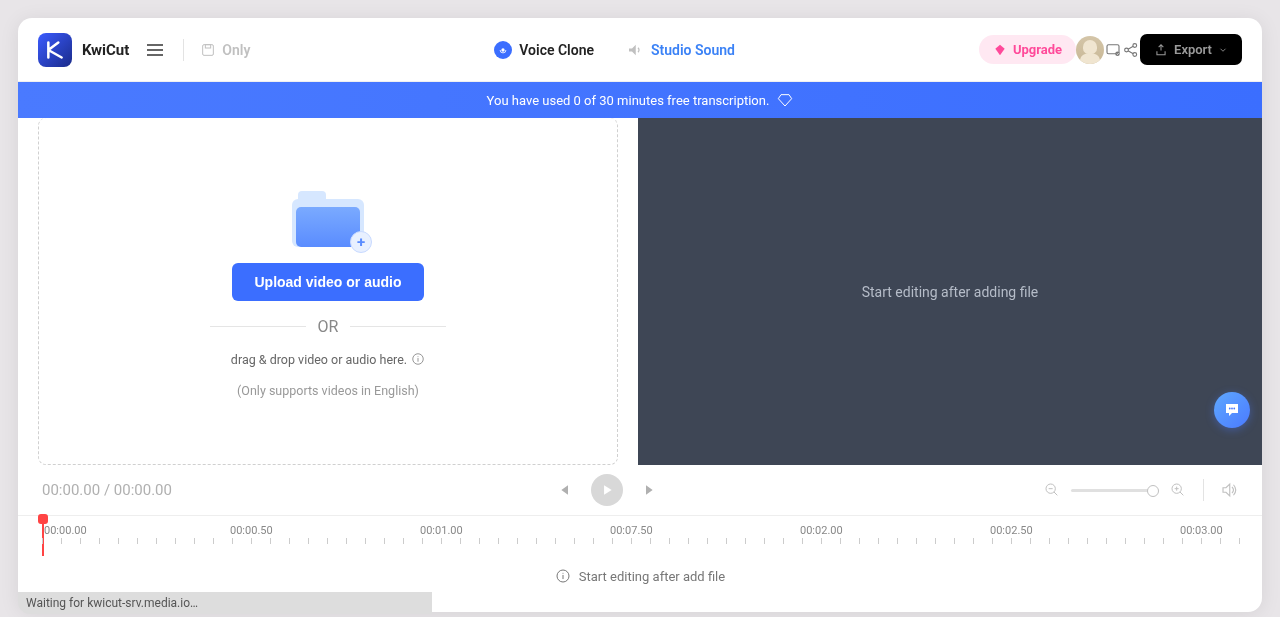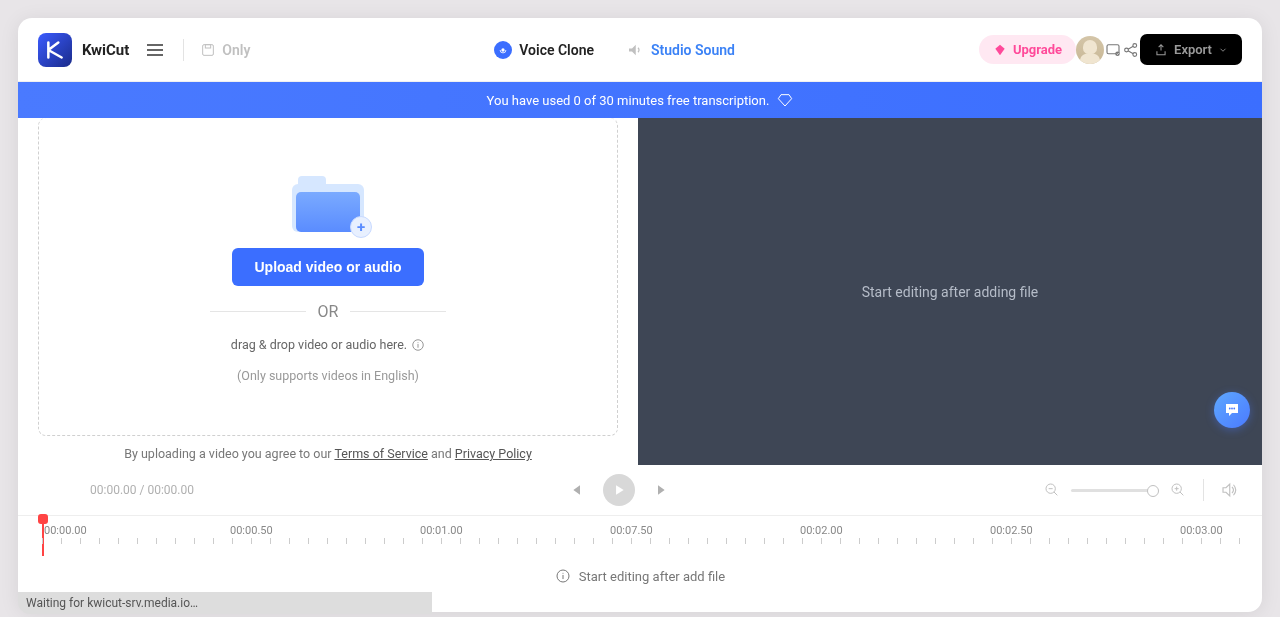--- a/index.html
+++ b/index.html
@@ -56,21 +56,21 @@
 .or-text { font-size: 16px; color: #888; }
 .drag-text { font-size: 12.5px; color: #666; display: flex; align-items: center; gap: 4px; }
 .drag-text svg { width: 14px; height: 14px; stroke: #888; fill: none; stroke-width: 1.5; }
 .support-text { font-size: 12.5px; color: #999; }
 .terms-line { font-size: 12.5px; color: #777; text-align: center; padding: 10px 0 4px; }
 .terms-line a { color: #555; text-decoration: underline; }
 .right-panel { flex: 1; background: #3e4655; display: flex; align-items: center; justify-content: center; color: #b5bcc8; font-size: 14px; }
 
 
 .controls { height: 50px; display: flex; align-items: center; padding: 0 24px; }
-.time-display { color: #b0b0b0; font-size: 12px; margin-left: 48px; }
+.time-display { color: #b0b0b0; font-size: 15px; }
 .play-controls { flex: 1; display: flex; justify-content: center; align-items: center; gap: 18px; }
 .ctrl-btn { width: 18px; height: 18px; display: flex; align-items: center; justify-content: center; cursor: pointer; }
 .ctrl-btn svg { width: 16px; height: 16px; fill: #b0b0b0; }
 .play-btn { width: 32px; height: 32px; border-radius: 50%; background: #d8d8d8; display: flex; align-items: center; justify-content: center; cursor: pointer; }
 .play-btn svg { width: 14px; height: 14px; fill: #fff; }
 .zoom-controls { display: flex; align-items: center; gap: 10px; }
 .zoom-btn svg { width: 16px; height: 16px; stroke: #c0c0c0; fill: none; stroke-width: 1.5; }
 .zoom-slider { width: 88px; height: 3px; background: #e0e0e0; border-radius: 2px; position: relative; }
 .zoom-slider::after { content: ""; position: absolute; right: 0; top: -4px; width: 10px; height: 10px; border-radius: 50%; border: 1.5px solid #c0c0c0; background: #fff; }
 .vol-btn svg { width: 18px; height: 18px; stroke: #c0c0c0; fill: none; stroke-width: 1.5; }
@@ -197,23 +197,20 @@
           <div class="or-line"></div>
         </div>
         <div class="drag-text">
           <span>drag &amp; drop video or audio here.</span>
           <svg viewBox="0 0 24 24">
               <circle cx="12" cy="12" r="9"></circle>
               <path d="M12 8 L12 8 M12 11 L12 16" stroke-linecap="round"></path>
             </svg>
         </div>
         <div class="support-text">(Only supports videos in English)</div>
-      </div>
-      <div class="terms-line">
-        <span>By uploading a video you agree to our </span><a href="#">Terms of Service</a><span> and </span><a href="#">Privacy Policy</a>
       </div>
     </div>
     <div class="right-panel">
       <span>Start editing after adding file</span>
     </div>
   </div>
 
   <div class="controls">
     <div class="time-display">
       <span>00:00.00</span><span> / </span><span>00:00.00</span>

